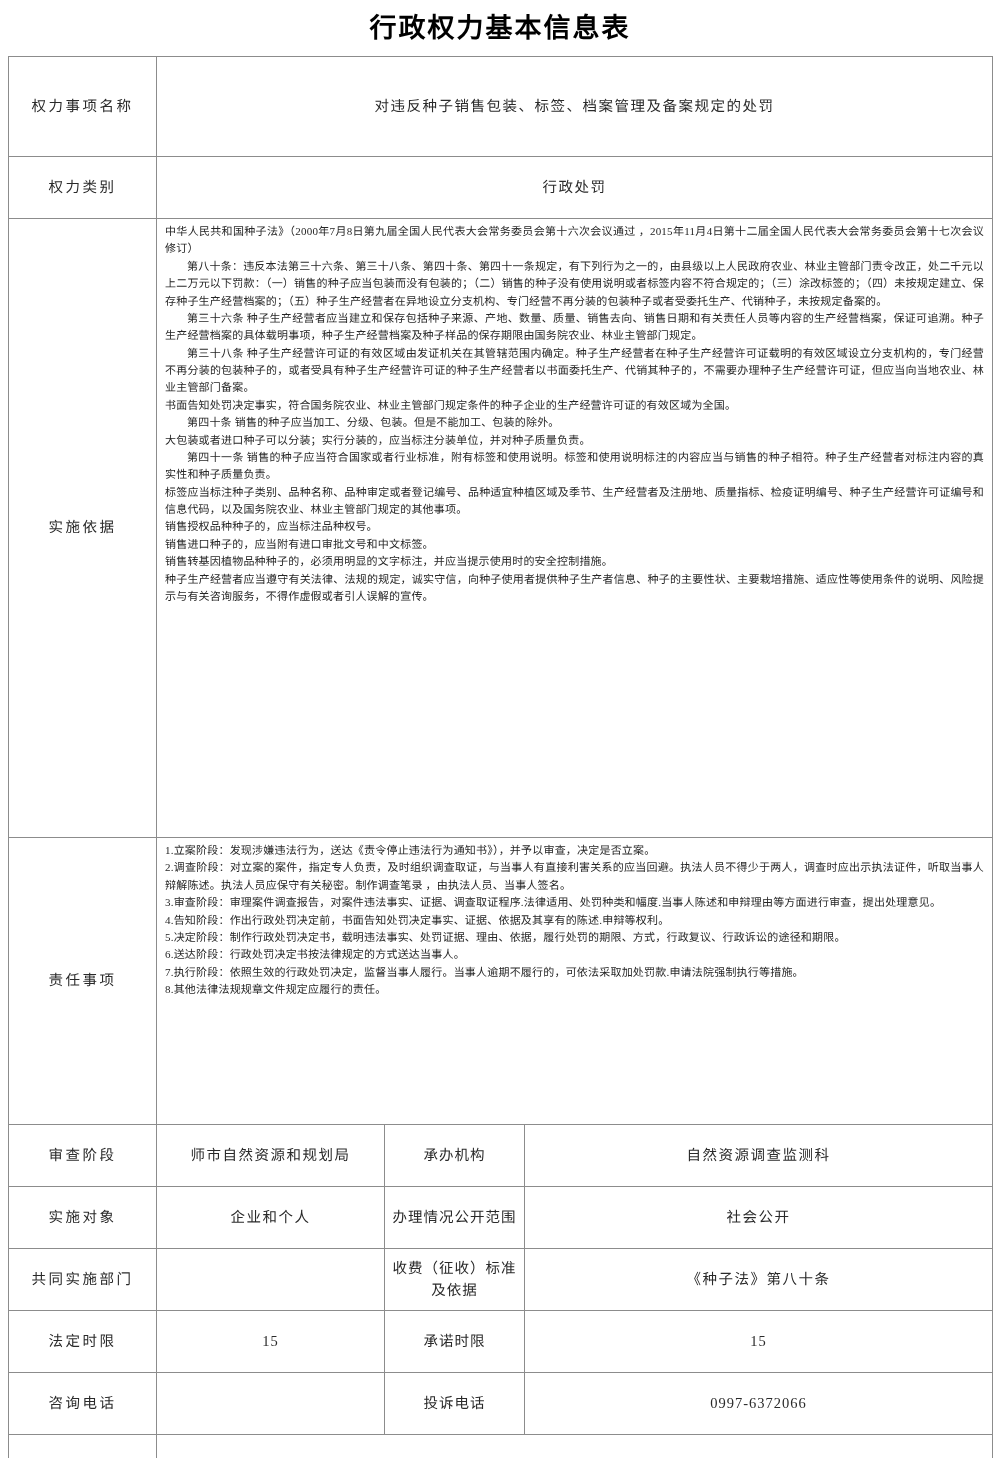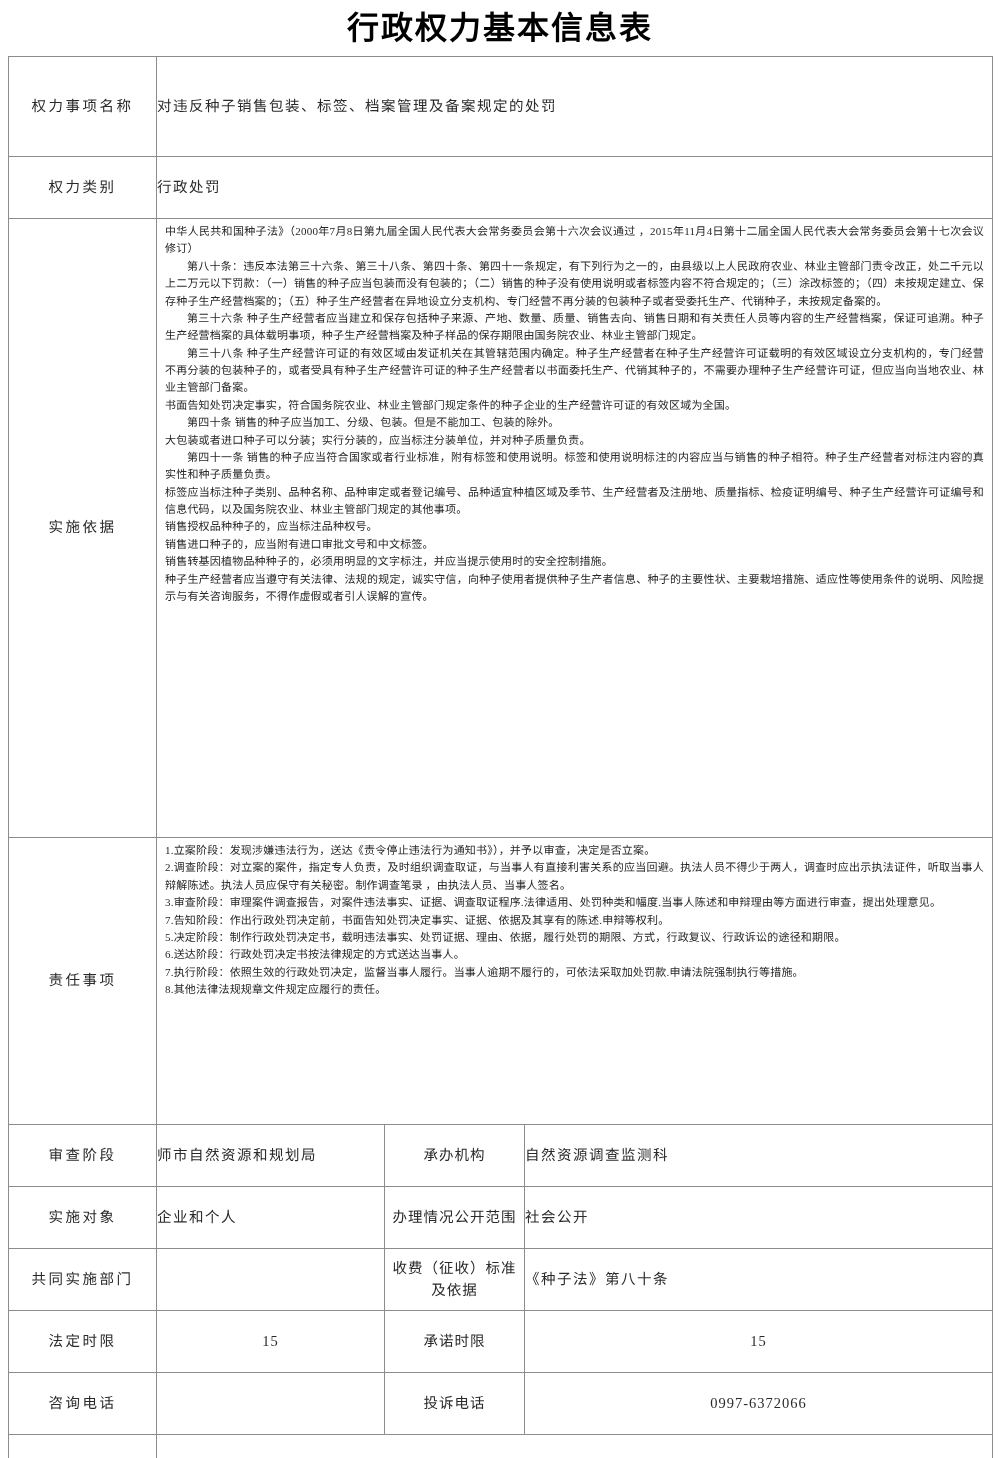--- a/index.html
+++ b/index.html
@@ -21,21 +21,21 @@
     width: 1000px;
     height: 1458px;
     box-sizing: border-box;
     padding: 0 8px;
   }
 
   
   .doc-title {
     width: 100%;
     text-align: center;
-    font-size: 32px;
+    font-size: 27px;
     font-weight: bold;
     letter-spacing: 2px;
     line-height: 56px;
     height: 56px;
     font-family: "Liberation Serif", "DejaVu Serif", serif;
     color: #000;
   }
 
   
   table.info-table {
@@ -66,21 +66,21 @@
     color: #2a2a2a;
     padding: 6px 4px;
     line-height: 1.5;
   }
   .lbl-narrow {
     letter-spacing: 1px;
   }
 
   
   .val-center {
-    text-align: left;
+    text-align: center;
     font-size: 15px;
     letter-spacing: 1.5px;
     padding: 8px 6px;
     line-height: 1.6;
   }
   .val-num {
     text-align: center;
     font-size: 15px;
     letter-spacing: 1px;
     padding: 8px 6px;
@@ -175,21 +175,21 @@
         </td>
       </tr>
 
       <tr class="r-duty">
         <td class="lbl">责任事项</td>
         <td colspan="3">
           <div class="body-text duty-clip">
               <p>1.立案阶段：发现涉嫌违法行为，送达《责令停止违法行为通知书》），并予以审查，决定是否立案。</p>
               <p>2.调查阶段：对立案的案件，指定专人负责，及时组织调查取证，与当事人有直接利害关系的应当回避。执法人员不得少于两人，调查时应出示执法证件，听取当事人辩解陈述。执法人员应保守有关秘密。制作调查笔录 ，由执法人员、当事人签名。</p>
               <p>3.审查阶段：审理案件调查报告，对案件违法事实、证据、调查取证程序.法律适用、处罚种类和幅度.当事人陈述和申辩理由等方面进行审查，提出处理意见。</p>
-              <p>7.告知阶段：作出行政处罚决定前，书面告知处罚决定事实、证据、依据及其享有的陈述.申辩等权利。</p>
+              <p>4.告知阶段：作出行政处罚决定前，书面告知处罚决定事实、证据、依据及其享有的陈述.申辩等权利。</p>
               <p>5.决定阶段：制作行政处罚决定书，载明违法事实、处罚证据、理由、依据，履行处罚的期限、方式，行政复议、行政诉讼的途径和期限。</p>
               <p>6.送达阶段：行政处罚决定书按法律规定的方式送达当事人。</p>
               <p>7.执行阶段：依照生效的行政处罚决定，监督当事人履行。当事人逾期不履行的，可依法采取加处罚款.申请法院强制执行等措施。</p>
               <p>8.其他法律法规规章文件规定应履行的责任。</p>
             </div>
         </td>
       </tr>
 
       <tr class="r-std">
         <td class="lbl">审查阶段</td>

